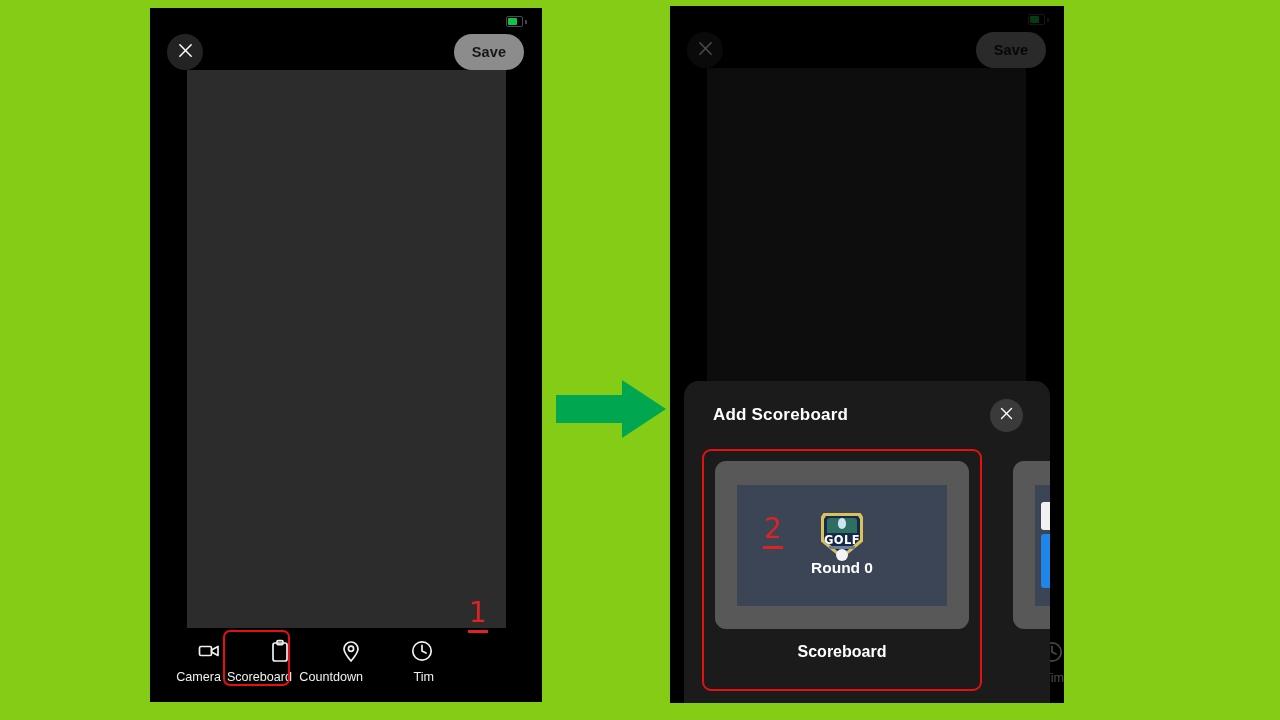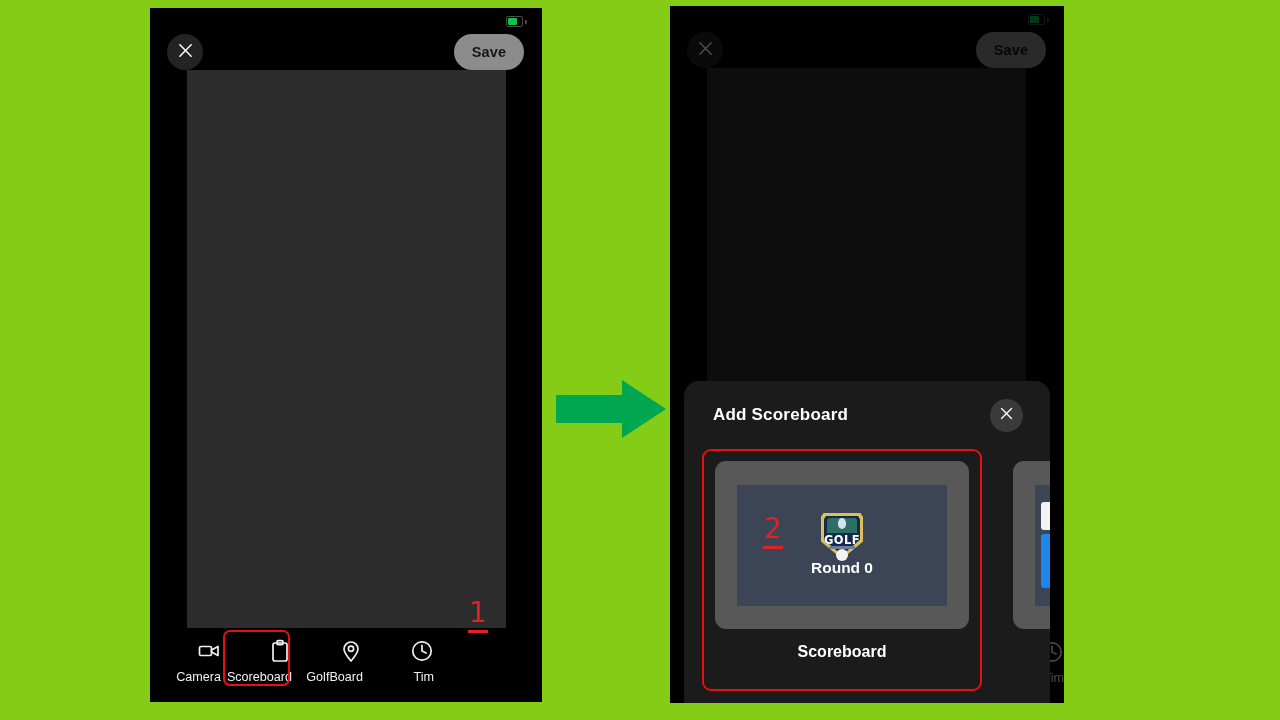--- a/index.html
+++ b/index.html
@@ -308,21 +308,21 @@
       </div>
 
 
       <div class="tb-item">
         <span class="tb-ico">
           <svg viewBox="0 0 24 24" fill="none" stroke="#f0f0f0" stroke-width="1.7" stroke-linejoin="round">
             <path d="M12 22c4.6-5.4 7-9.1 7-12A7 7 0 1 0 5 10c0 2.9 2.4 6.6 7 12z"></path>
             <circle cx="12" cy="9.8" r="2.6"></circle>
           </svg>
         </span>
-        <span class="tb-label">GolfBoard</span>
+        <span class="tb-label">Countdown</span>
       </div>
 
       <div class="tb-item">
         <span class="tb-ico">
           <svg viewBox="0 0 24 24" fill="none" stroke="#f0f0f0" stroke-width="1.7" stroke-linecap="round">
             <circle cx="12" cy="12" r="9.2"></circle>
             <polyline points="12,6.4 12,12 16,14"></polyline>
           </svg>
         </span>
         <span class="tb-label">Tim</span>

